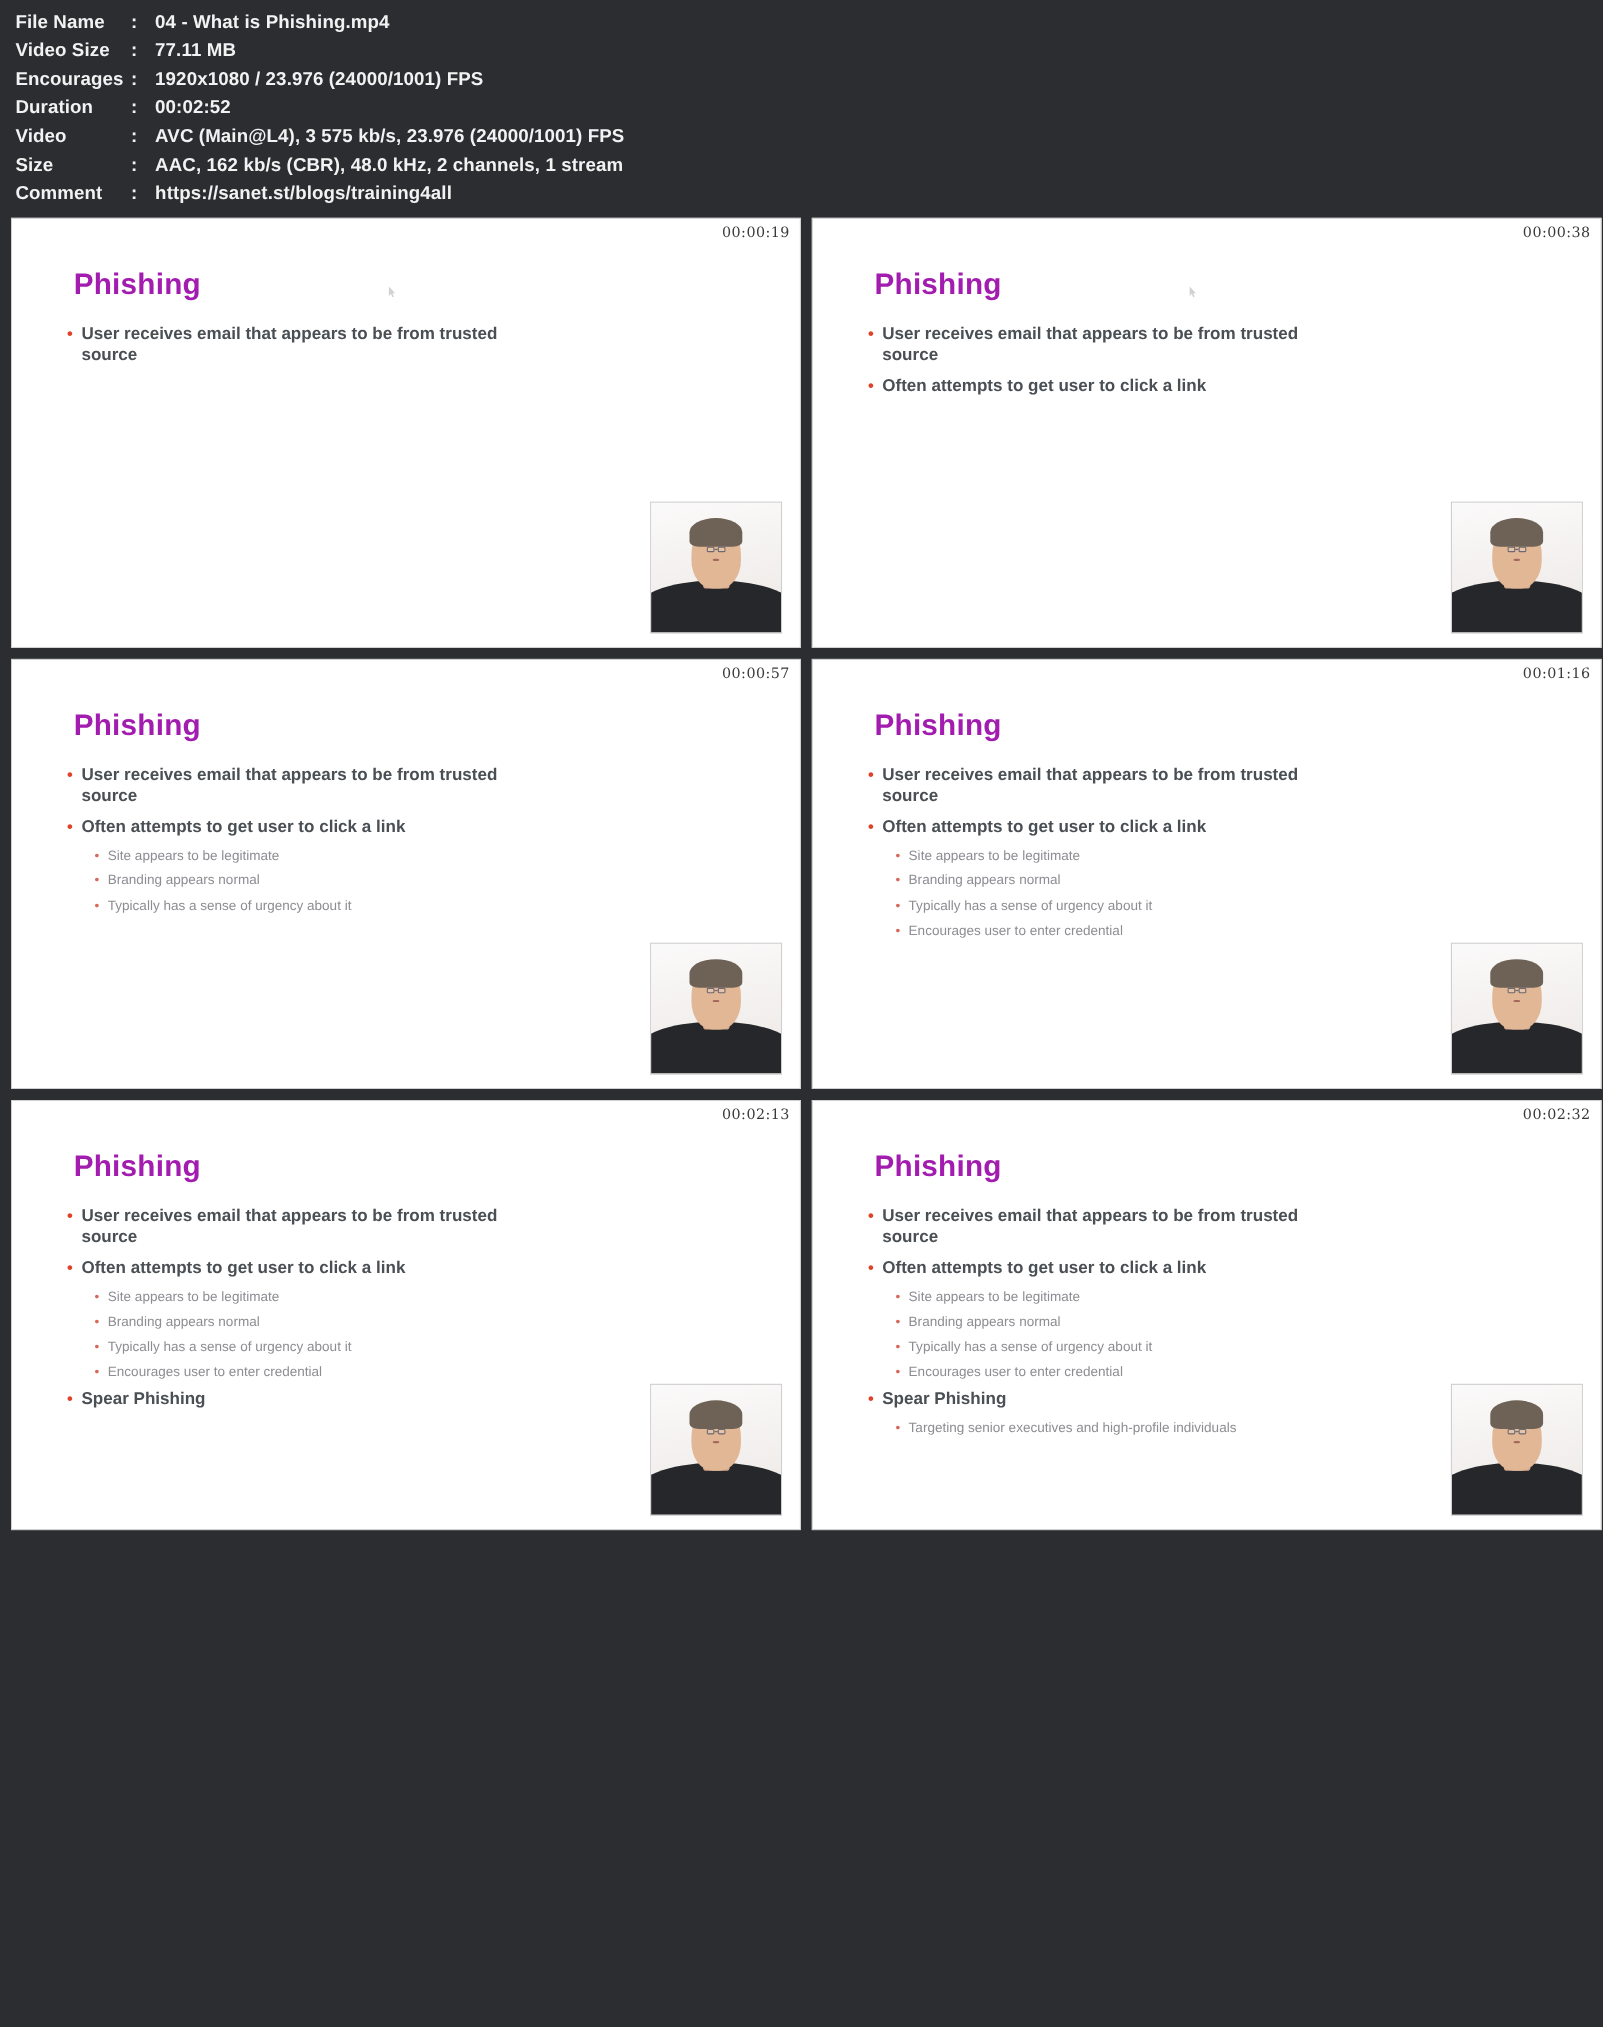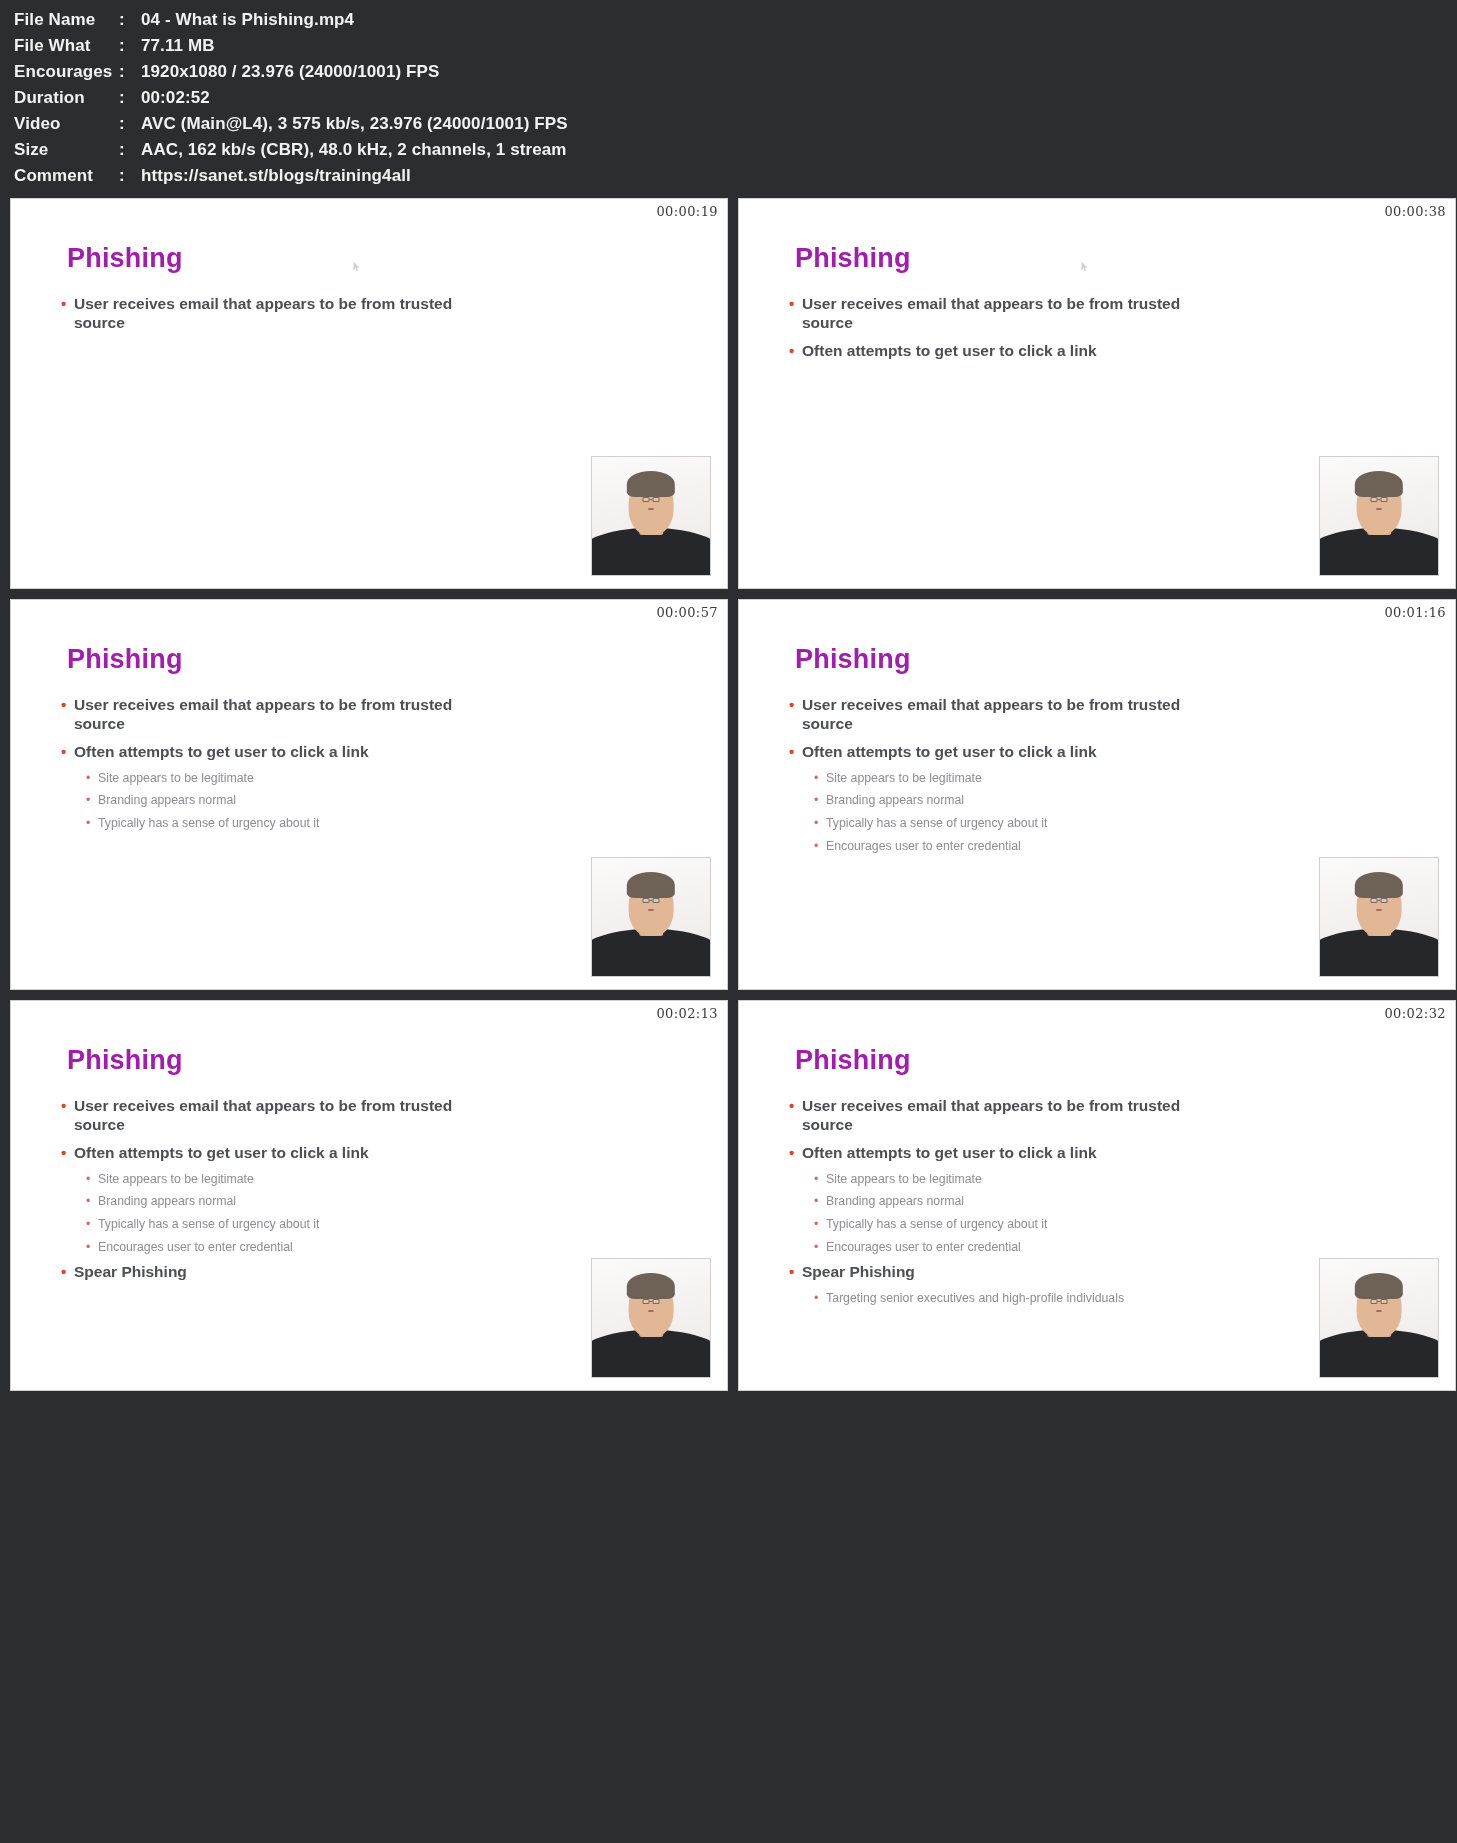--- a/index.html
+++ b/index.html
@@ -187,21 +187,21 @@
 </head>
 <body>
 
 <div id="meta-header">
     <div class="meta-row">
       <div class="meta-label">File Name</div>
       <div class="meta-colon">:</div>
       <div class="meta-value">04 - What is Phishing.mp4</div>
     </div>
     <div class="meta-row">
-      <div class="meta-label">File What</div>
+      <div class="meta-label">Video Size</div>
       <div class="meta-colon">:</div>
       <div class="meta-value">77.11 MB</div>
     </div>
     <div class="meta-row">
       <div class="meta-label">Encourages</div>
       <div class="meta-colon">:</div>
       <div class="meta-value">1920x1080 / 23.976 (24000/1001) FPS</div>
     </div>
     <div class="meta-row">
       <div class="meta-label">Duration</div>

